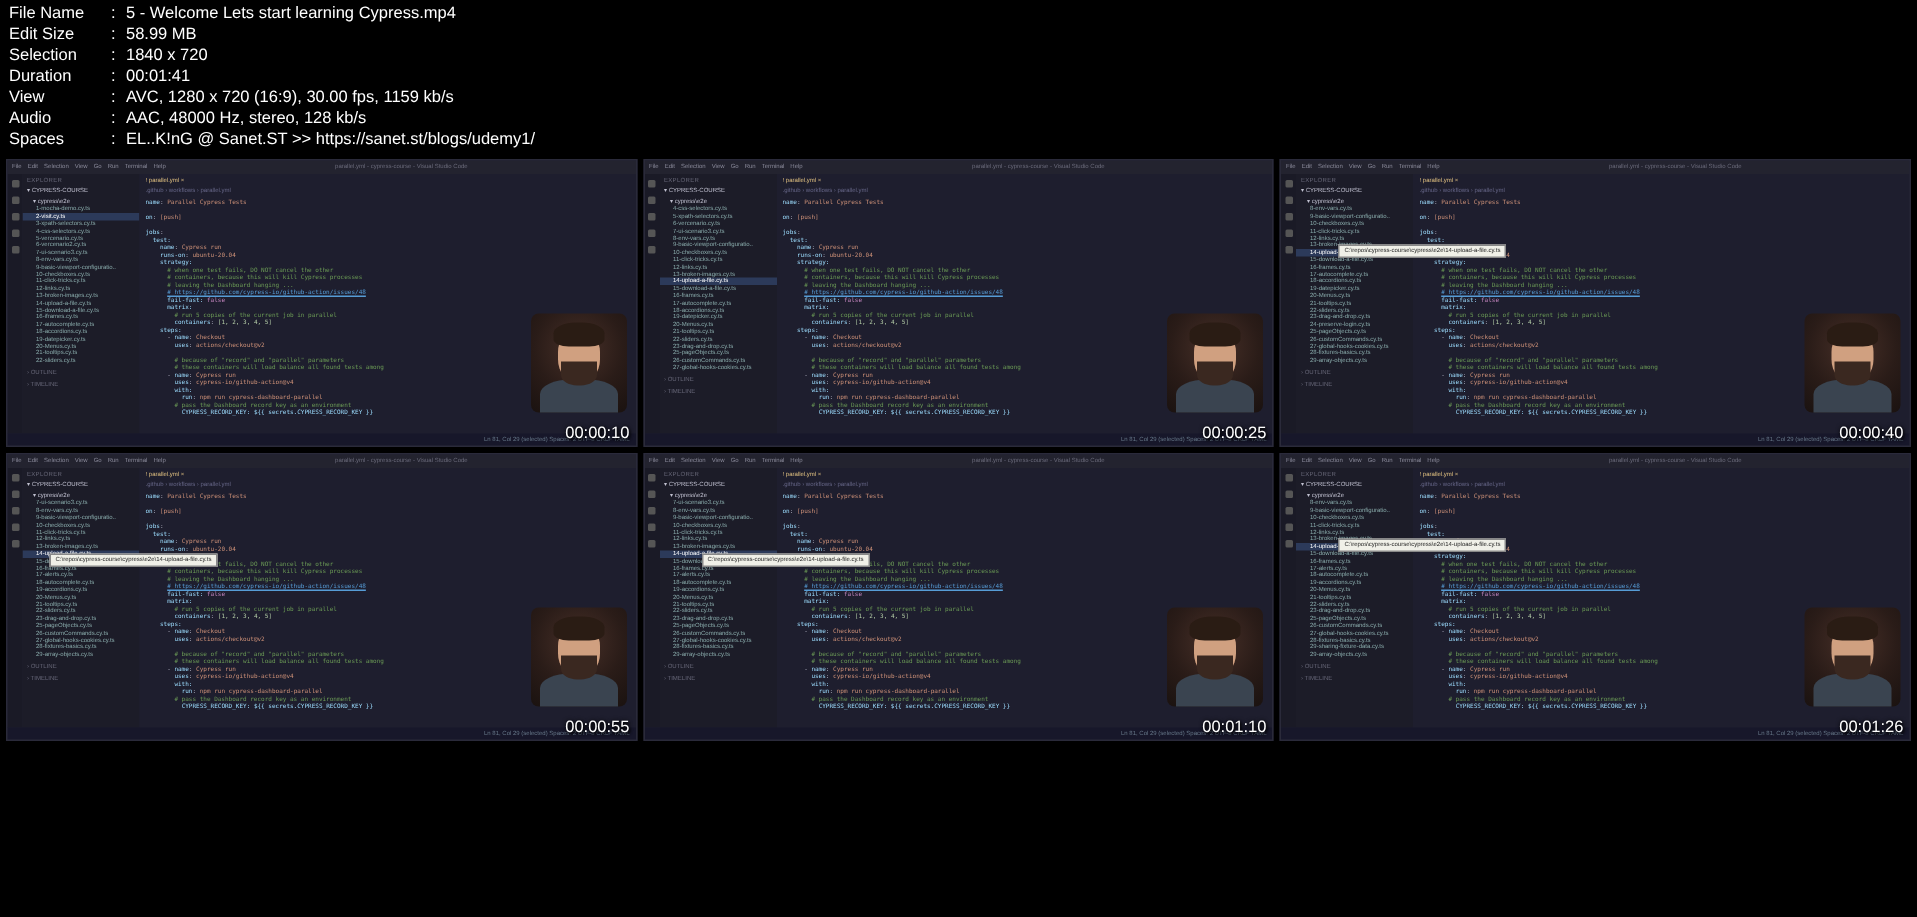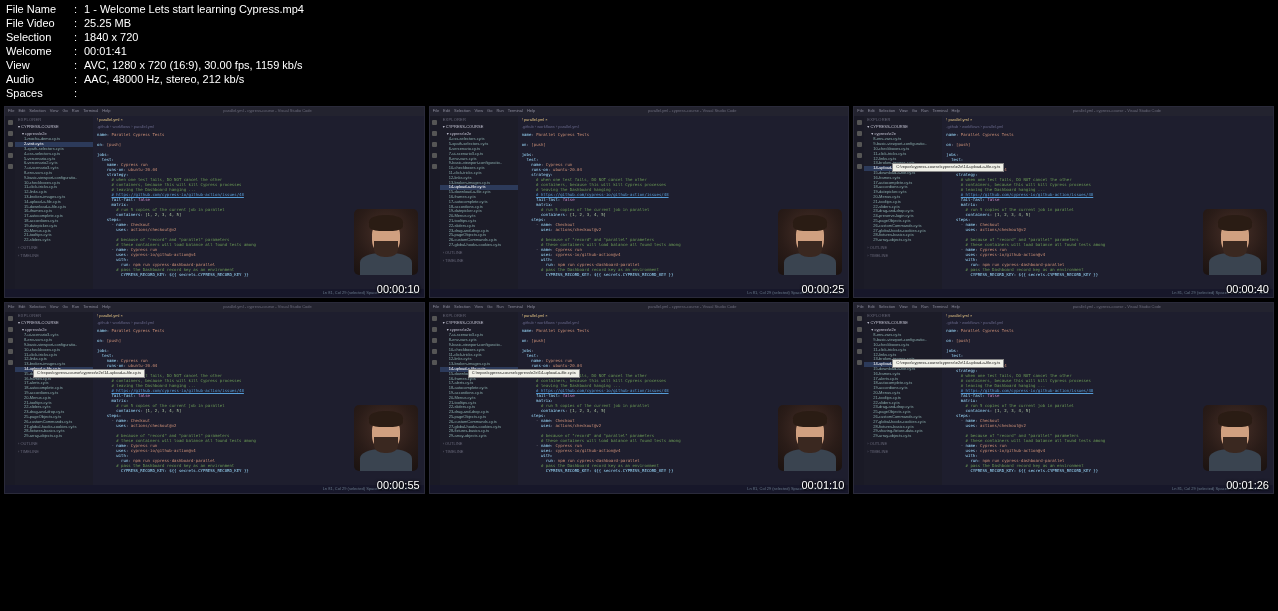--- a/index.html
+++ b/index.html
@@ -161,50 +161,51 @@
     z-index: 5;
   }
 </style>
 </head>
 <body>
 
 <div class="meta">
   <div class="meta-row">
       <span class="meta-label">File Name</span>
       <span class="meta-colon">:</span>
-      <span>1 - Welcome Lets start learning Cypress.mp4</span>
+      <span>5 - Welcome Lets start learning Cypress.mp4</span>
     </div>
   <div class="meta-row">
-      <span class="meta-label">File Video</span>
+      <span class="meta-label">Edit Size</span>
       <span class="meta-colon">:</span>
-      <span>25.25 MB</span>
+      <span>58.99 MB</span>
     </div>
   <div class="meta-row">
       <span class="meta-label">Selection</span>
       <span class="meta-colon">:</span>
       <span>1840 x 720</span>
     </div>
   <div class="meta-row">
-      <span class="meta-label">Welcome</span>
+      <span class="meta-label">Duration</span>
       <span class="meta-colon">:</span>
       <span>00:01:41</span>
     </div>
   <div class="meta-row">
       <span class="meta-label">View</span>
       <span class="meta-colon">:</span>
       <span>AVC, 1280 x 720 (16:9), 30.00 fps, 1159 kb/s</span>
     </div>
   <div class="meta-row">
       <span class="meta-label">Audio</span>
       <span class="meta-colon">:</span>
-      <span>AAC, 48000 Hz, stereo, 212 kb/s</span>
+      <span>AAC, 48000 Hz, stereo, 128 kb/s</span>
     </div>
   <div class="meta-row">
       <span class="meta-label">Spaces</span>
       <span class="meta-colon">:</span>
+      <span>EL..K!nG @ Sanet.ST &gt;&gt; https://sanet.st/blogs/udemy1/</span>
     </div>
 </div>
 
 <div class="thumbs" id="thumbs">
   <div class="thumb">
     <div class="titlebar">
       <span>File</span>
         <span>Edit</span>
         <span>Selection</span>
         <span>View</span>

